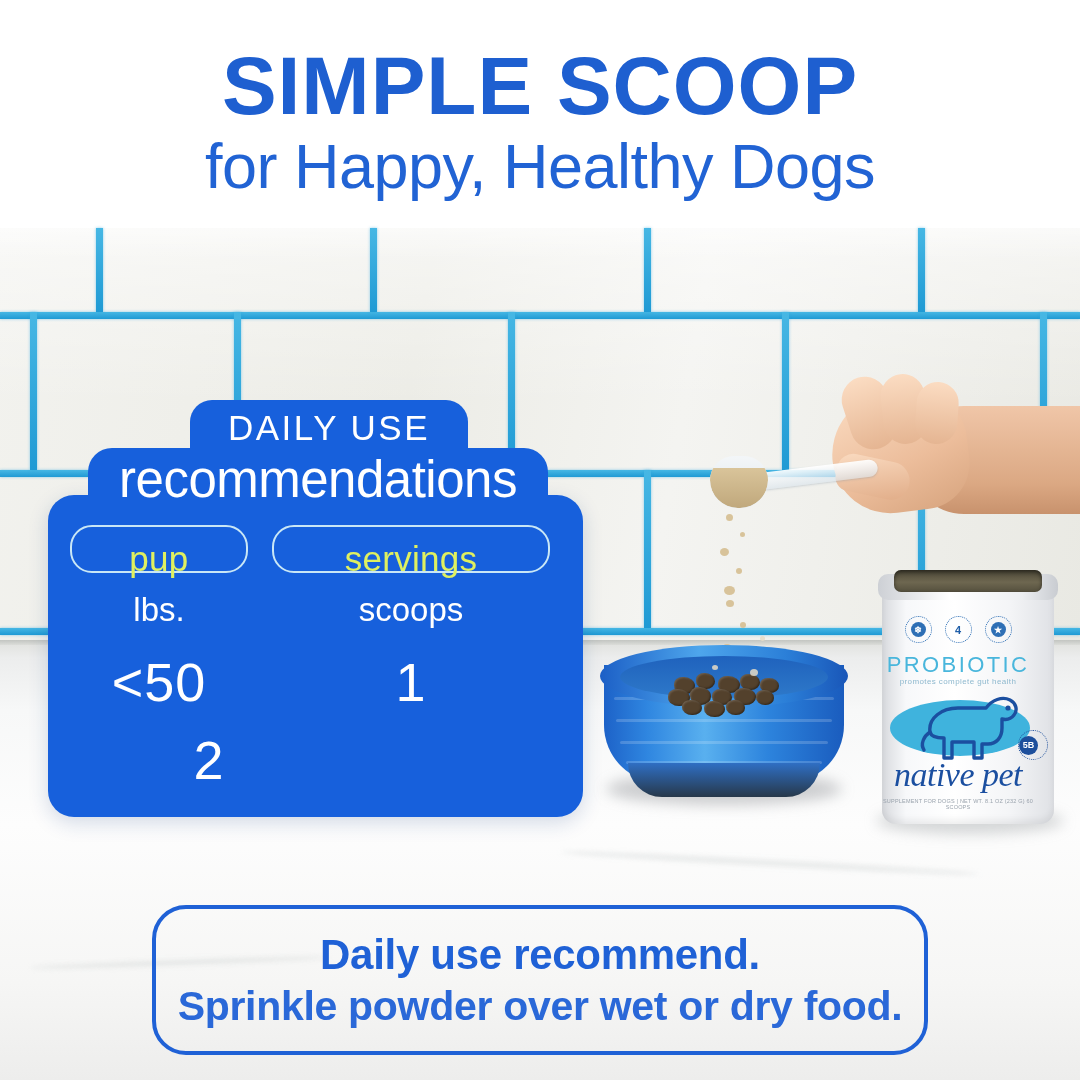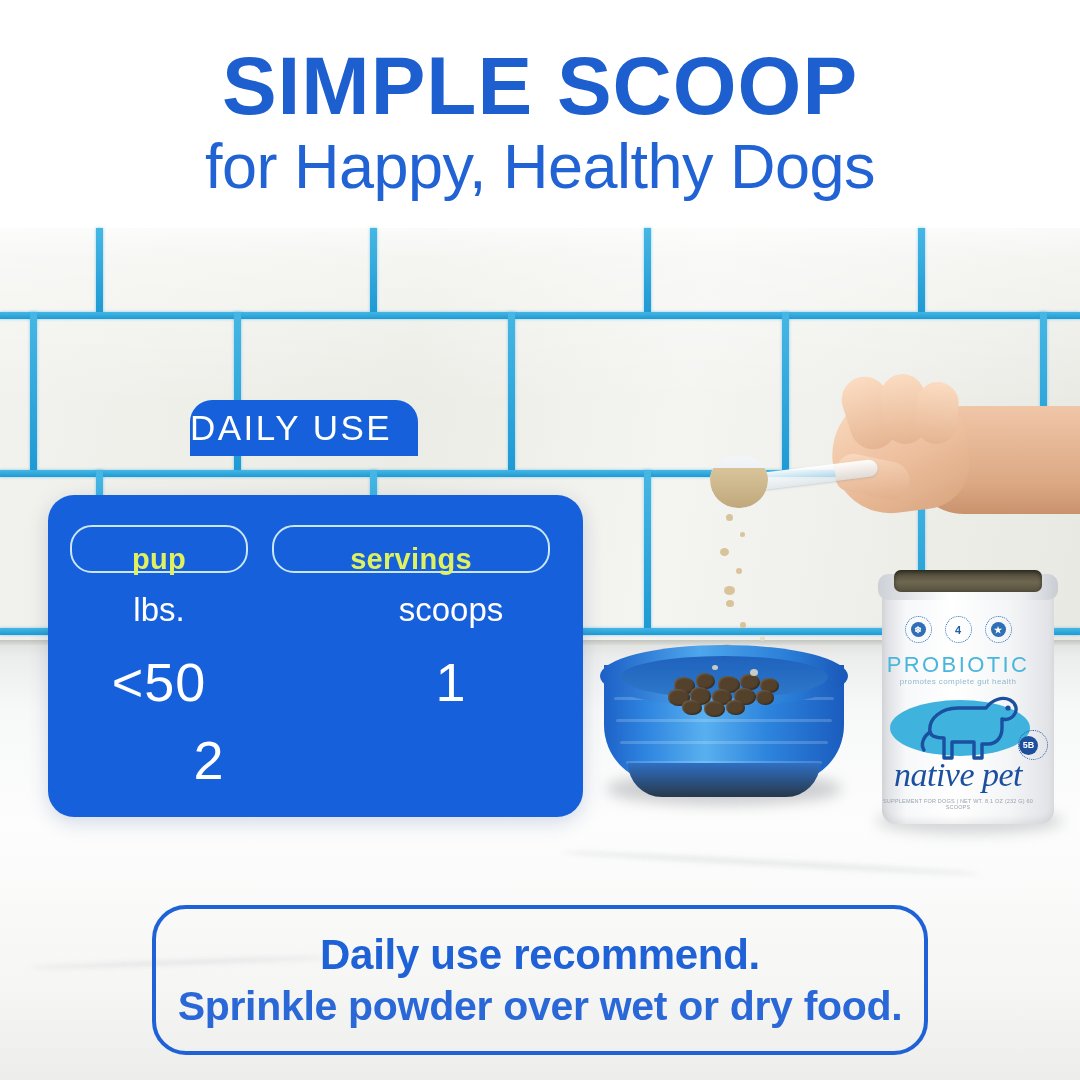--- a/index.html
+++ b/index.html
@@ -60,24 +60,24 @@
     font-size:82px; font-weight:bold; letter-spacing:1px; line-height:1.02;
     text-transform:uppercase;
   }
   .headline .line2 {
     font-size:63px; font-weight:normal; line-height:1.22; letter-spacing:-.5px;
     color:#2163d4;
   }
 
   
   .card-tab-top {
-    position:absolute; left:190px; top:400px; width:228px; height:56px;
+    position:absolute; left:190px; top:400px; width:278px; height:56px;
     background:#1760dc; border-radius:22px 22px 0 0;
     z-index:3;
-    display:flex; align-items:center; justify-content:flex-start;
+    display:flex; align-items:center; justify-content:center;
   }
   .card-tab-top .txt {
     color:#ffffff; font-size:35px; letter-spacing:2.5px; font-weight:normal;
   }
 
   .card-tab-mid {
     position:absolute; left:88px; top:448px; width:460px; height:62px;
     background:#1760dc; border-radius:24px 24px 0 0;
     z-index:2;
     display:flex; align-items:center; justify-content:center;
@@ -100,28 +100,28 @@
   }
   .pill {
     flex:0 0 auto;
     border:2px solid #c9e7f6; border-radius:22px;
     display:flex; align-items:center; justify-content:center;
     height:48px;
   }
   .pill.pup { width:178px; }
   .pill.servings { width:278px; }
   .pill .txt {
-    color:#dff060; font-size:29px; font-weight:bold; letter-spacing:.3px;margin-top:20px;
+    color:#dff060; font-size:35px; font-weight:normal; letter-spacing:.3px;margin-top:20px;
   }
 
   .table-grid {
     position:absolute; left:0; top:96px; width:100%;
     padding:0 22px;
   }
-  .trow { display:flex;gap:40px; }
+  .trow { display:flex; }
   .tcell { flex:1; text-align:center; color:#ffffff; }
   .tcell.c1 { flex:0 0 178px; margin-right:24px; }
   .tcell.c2 { flex:0 0 278px; }
 
   .thead .tcell { font-size:33px; font-weight:normal; padding-bottom:14px; }
   .tdata .tcell { font-size:54px; font-weight:normal; line-height:1.45; letter-spacing:1px; }
 
   
   .caption-box {
     position:absolute; left:152px; top:905px; width:776px; height:150px;
@@ -416,20 +416,23 @@
     </div>
 
     <div class="tin-brand">native pet</div>
     <div class="tin-fine">SUPPLEMENT FOR DOGS | NET WT. 8.1 OZ (232 G) 60 SCOOPS</div>
   </div>
 
   <div class="card-tab-top">
     <span class="txt">DAILY USE</span>
   </div>
 
+  <div class="card-tab-mid">
+    <span class="txt">recommendations</span>
+  </div>
 
   <div class="card-body">
 
     <div class="pill-row">
       <div class="pill pup">
         <span class="txt">pup</span>
       </div>
       <div class="pill servings">
         <span class="txt">servings</span>
       </div>

